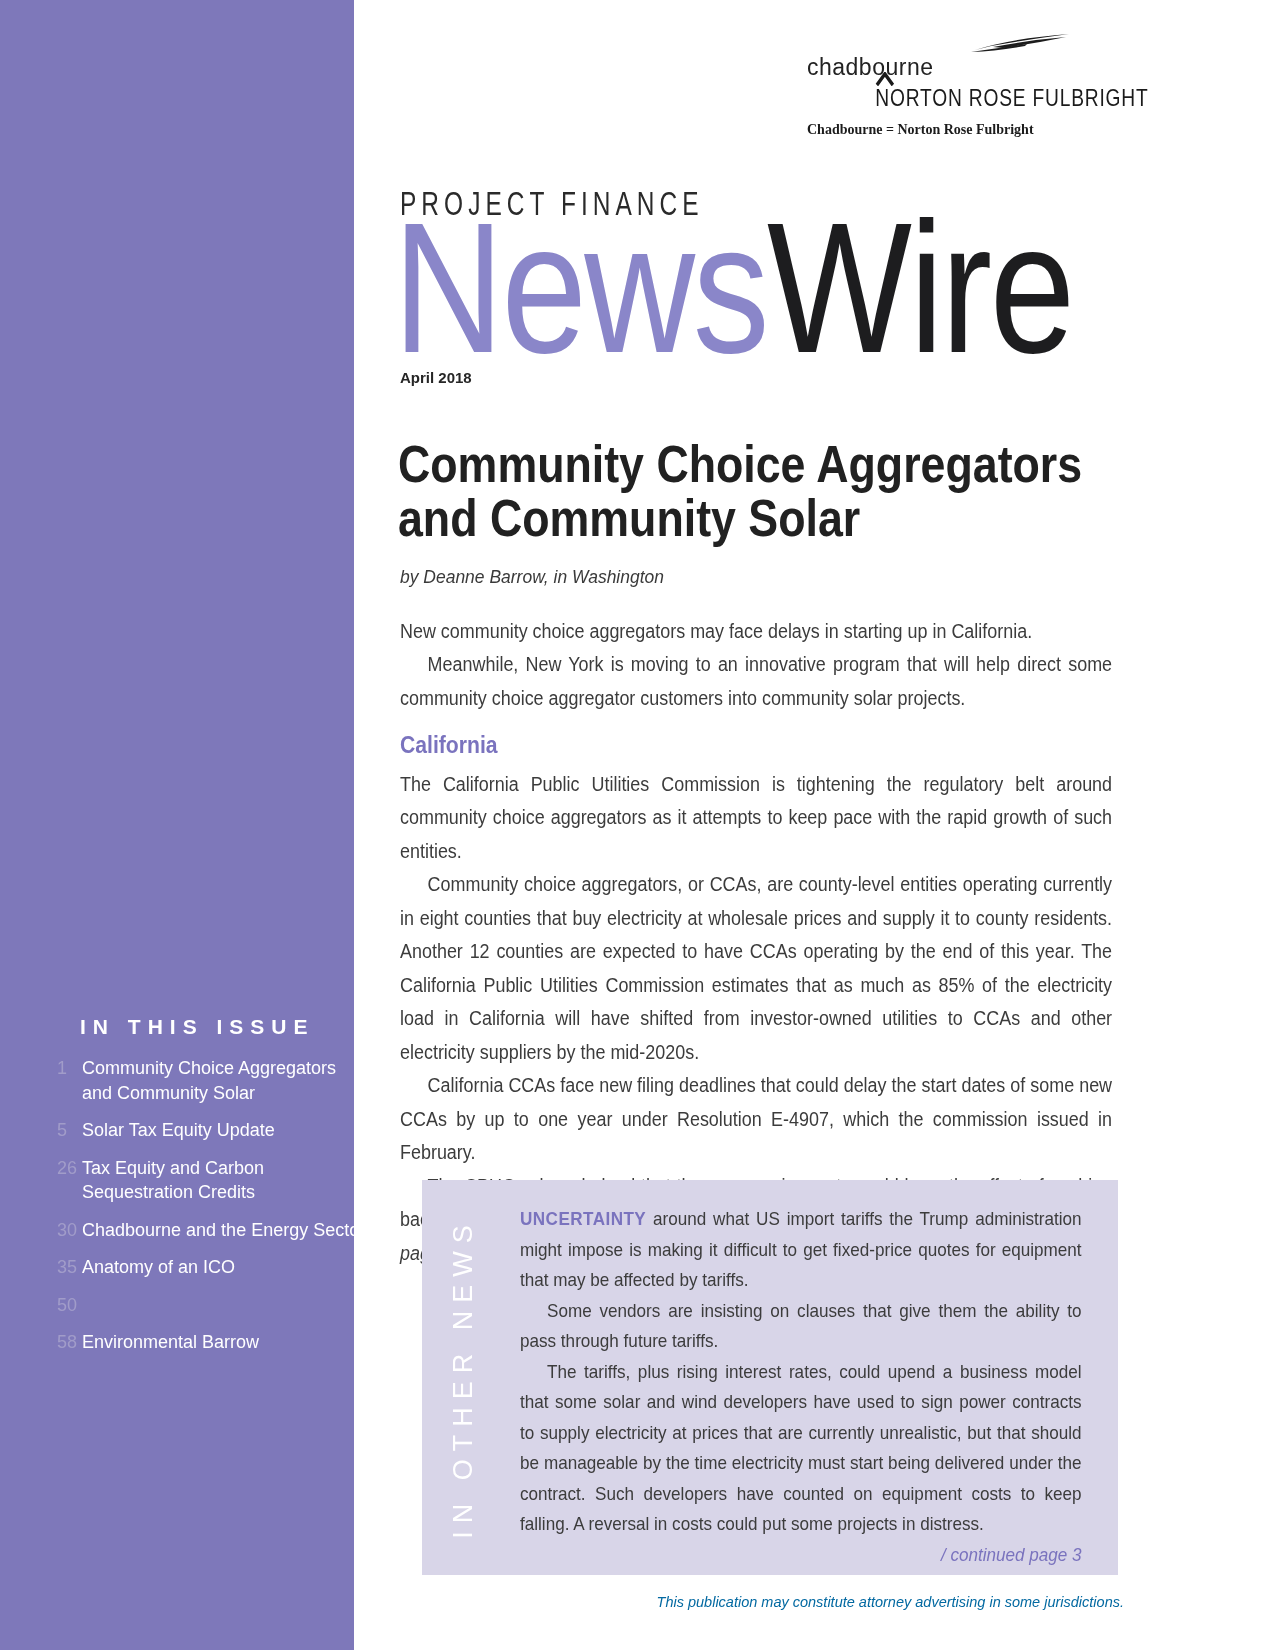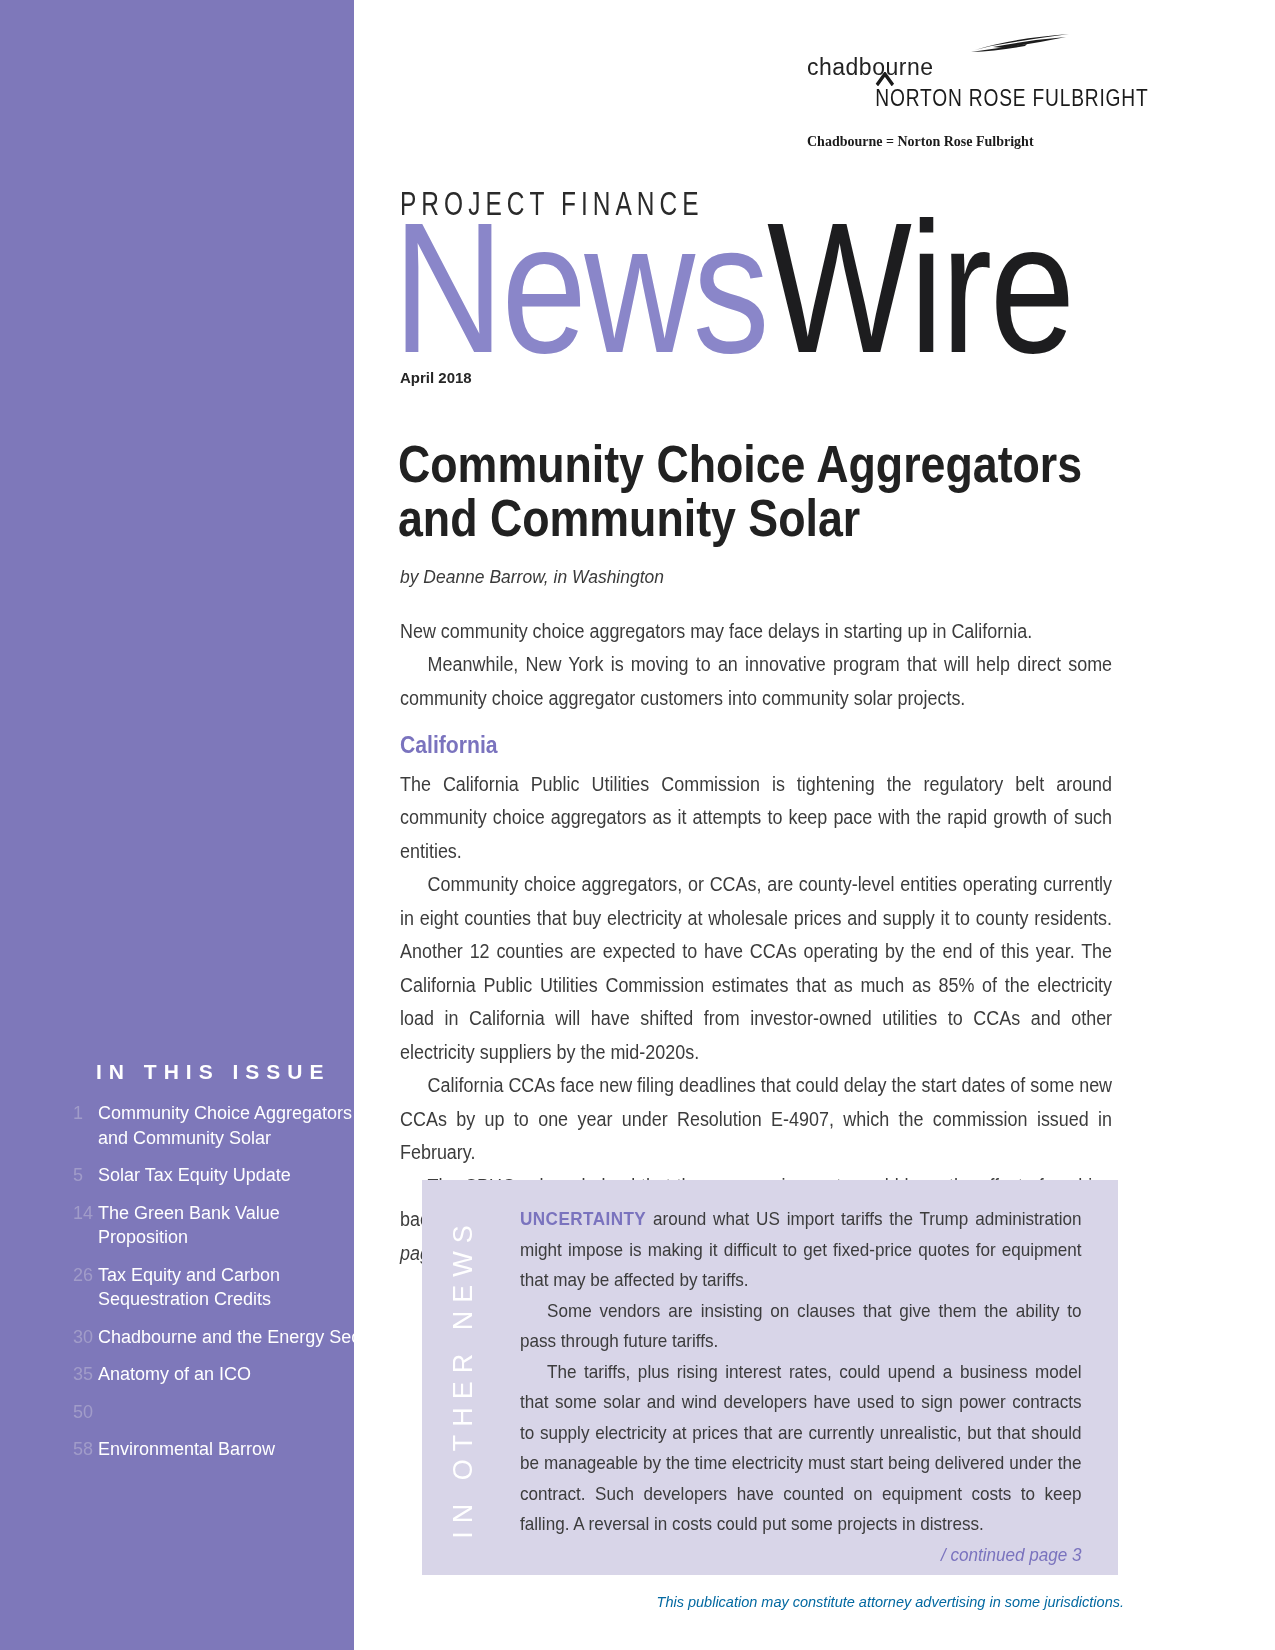--- a/index.html
+++ b/index.html
@@ -12,33 +12,33 @@
     --ink:#1C1C1C;
   }
   html,body{margin:0;padding:0;background:#888;}
   .page{
     position:relative;width:1275px;height:1650px;margin:0 auto;
     background:#ffffff;overflow:hidden;
     font-family:"Liberation Sans",sans-serif;color:var(--body-text);
   }
   
   .sidebar{position:absolute;left:0;top:0;width:354px;height:1650px;background:var(--sidebar-purple);}
-  .toc{position:absolute;left:0;top:1060px;width:423px;margin-left:16px;}
+  .toc{position:absolute;left:0;top:1015px;width:423px;}
   .toc-heading{margin:0 0 17px 80px;font-size:21px;font-weight:bold;letter-spacing:7px;color:#ffffff;}
   .toc-item{display:flex;margin:0 0 13px 57px;}
   .toc-num{flex:none;width:25px;font-size:18px;color:var(--toc-number);line-height:24.5px;}
   .toc-title{font-size:18px;color:#ffffff;line-height:24.5px;white-space:pre-line;}
   
   .brand{position:absolute;top:33px;right:158px;width:310px;text-align:left;color:var(--ink);}
   .brand-swoosh{display:block;margin:0 44px 1px auto;}
   .brand-chadbourne{font-size:23px;letter-spacing:.5px;margin-right:12px;color:#222;}
   .brand-nrf{position:relative;display:inline-block;font-size:24px;letter-spacing:1px;white-space:nowrap;
              transform:scaleX(.8);transform-origin:right center;margin-top:3px;font-weight:500;color:#1b1b1b;}
   .brand-caret{position:absolute;left:-1px;top:-12px;}
-  .brand-tagline{font-family:"Liberation Serif",serif;font-weight:bold;font-size:14px;margin-top:22px;color:#1b1b1b;}
+  .brand-tagline{font-family:"Liberation Serif",serif;font-weight:bold;font-size:14px;margin-top:10px;color:#1b1b1b;}
   
   .masthead-kicker{position:absolute;left:400px;top:184px;font-size:34px;letter-spacing:7px;color:#2a2a2a;
                    white-space:nowrap;transform:scaleX(.72);transform-origin:left top;}
   .masthead-wordmark{position:absolute;left:393px;top:196px;font-size:185px;line-height:185px;letter-spacing:-3px;
                      white-space:nowrap;transform:scaleX(.83);transform-origin:left top;}
   .wm-news{color:var(--masthead-purple);}
   .wm-wire{color:#1d1d1f;}
   .masthead-date{position:absolute;left:400px;top:369px;font-size:15px;font-weight:bold;color:#262626;}
   
   .article-title{position:absolute;left:398px;top:437px;margin:0;font-size:52px;font-weight:bold;color:#212121;
@@ -73,25 +73,20 @@
       <h2 class="toc-heading">IN THIS ISSUE</h2>
 
       <div class="toc-item">
         <span class="toc-num">1</span>
         <span class="toc-title">Community Choice Aggregators
 and Community Solar</span>
       </div>
       <div class="toc-item">
         <span class="toc-num">5</span>
         <span class="toc-title">Solar Tax Equity Update</span>
-      </div>
-      <div class="toc-item">
-        <span class="toc-num">14</span>
-        <span class="toc-title">The Green Bank Value
-Proposition</span>
       </div>
       <div class="toc-item">
         <span class="toc-num">26</span>
         <span class="toc-title">Tax Equity and Carbon
 Sequestration Credits</span>
       </div>
       <div class="toc-item">
         <span class="toc-num">30</span>
         <span class="toc-title">Chadbourne and the Energy Sector</span>
       </div>

